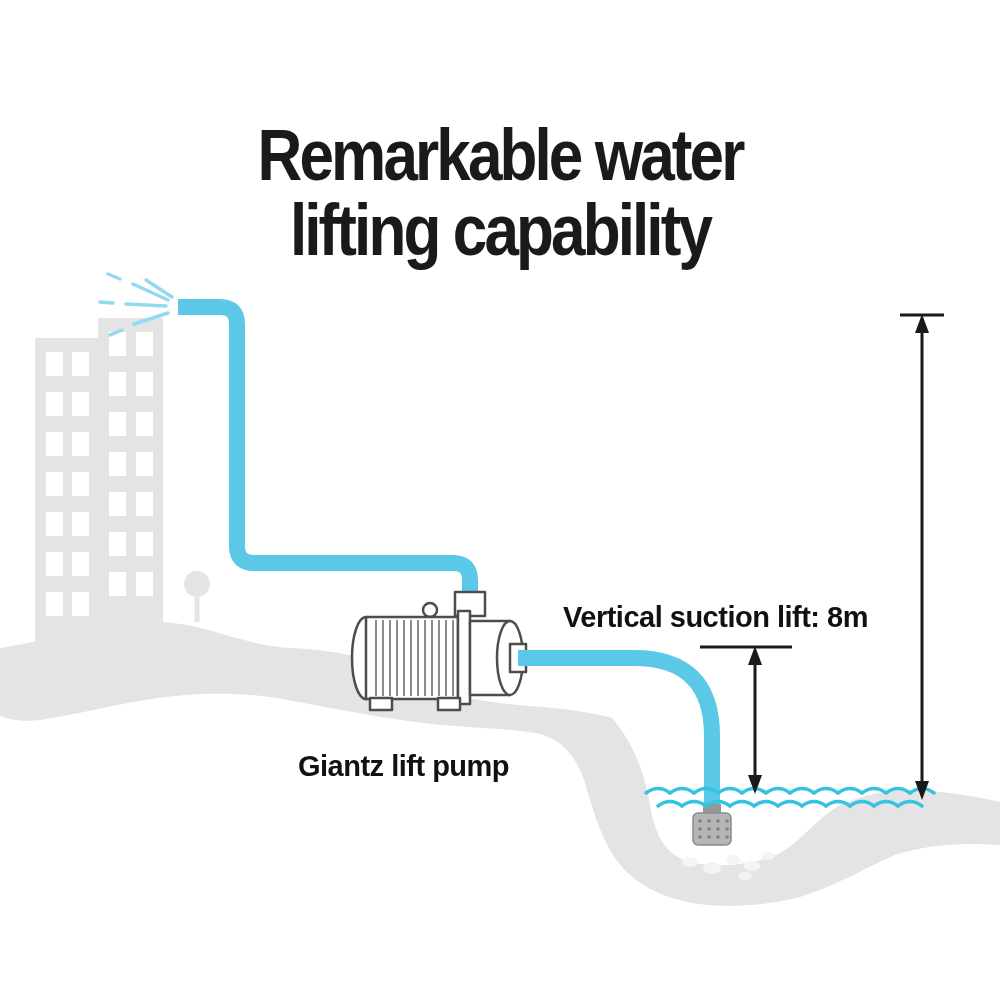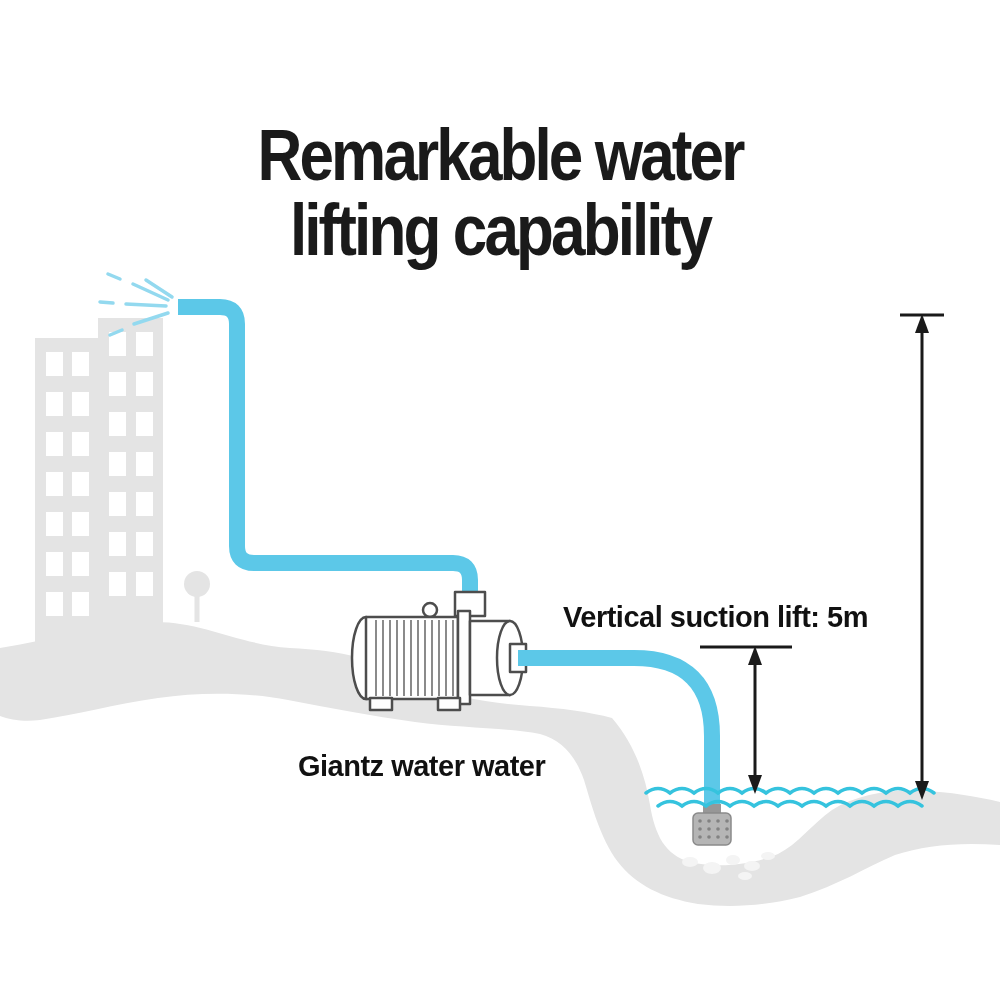--- a/index.html
+++ b/index.html
@@ -191,17 +191,17 @@
       <polygon points="755,794 748,775 762,775" stroke="none"></polygon>
     </g>
   </svg>
 
   <div class="title">
     <div>Remarkable water</div>
     <div>lifting capability</div>
   </div>
 
 
-  <div class="measure-label label-suction">Vertical suction lift: 5m</div>
-
-  <div class="label-pump">Giantz water water</div>
+  <div class="measure-label label-suction">Vertical suction lift: 8m</div>
+
+  <div class="label-pump">Giantz lift pump</div>
 
 </div>
 
 </body></html>

